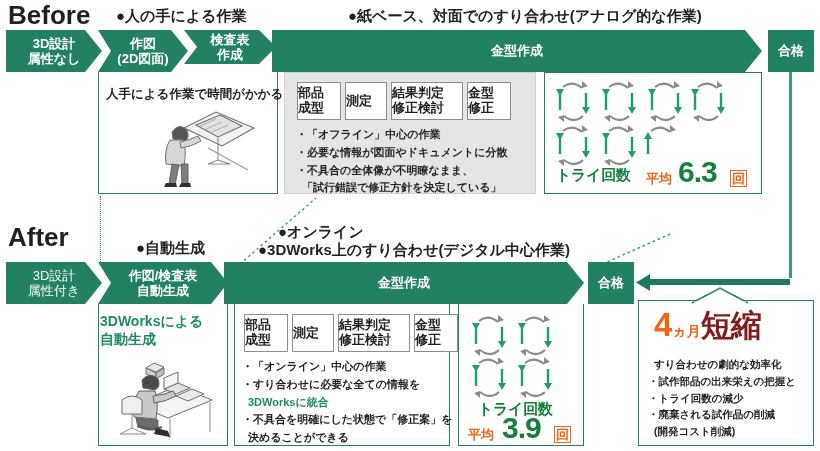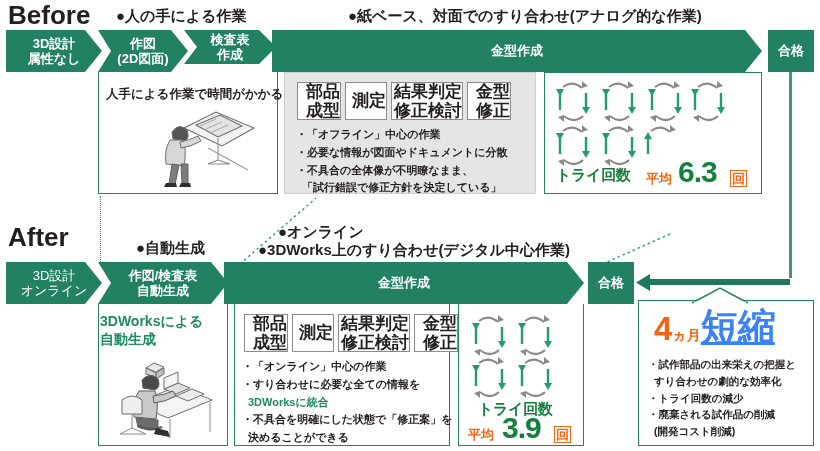--- a/index.html
+++ b/index.html
@@ -24,40 +24,40 @@
   .chev.plain{clip-path:none;}
   .chev.thin{font-weight:normal;}
   .chev span{display:block;}
   
   .panel-grey{background:#e5e5e5;border:1px solid #cfcfcf;box-sizing:border-box;}
   .panel-white{background:#ffffff;border:1.5px solid #228063;box-sizing:border-box;}
   .panel-top-green{background:#ffffff;border:1.5px solid #228063;border-top:none;box-sizing:border-box;}
   
   .chip{
     background:#fff;border:1.5px solid #8c8c8c;box-sizing:border-box;
-    display:flex;align-items:center;justify-content:flex-end;text-align:center;
-    font-size:17px;font-weight:bold;line-height:1.12;color:#231f20;
+    display:flex;align-items:center;justify-content:flex-start;text-align:center;
+    font-size:13px;font-weight:bold;line-height:1.12;color:#231f20;
   }
   .chip span{display:block;}
   
   .blist{font-size:11px;line-height:1.62;color:#231f20;font-weight:bold;}
   .blist div{white-space:nowrap;}
   .blist .ind{padding-left:6px;}
   .green-txt{color:#1f8a63;}
   
   .try-label{font-size:15px;font-weight:bold;color:#15803d;letter-spacing:-.3px;}
   .avg{font-size:13px;font-weight:bold;color:#ef6415;}
   .bignum{font-size:30px;font-weight:bold;color:#15803d;line-height:.9;letter-spacing:-1px;}
   .kai{font-size:13px;font-weight:bold;color:#ef6415;}
   
   .result-card{background:#fff;border:1.5px solid #228063;box-sizing:border-box;}
   .res-head{white-space:nowrap;}
   .res-4{font-size:33px;font-weight:bold;color:#ef6415;line-height:1;}
   .res-m{font-size:14px;font-weight:bold;color:#ef6415;}
-  .res-big{font-size:38px;font-weight:bold;color:#3b82f6;line-height:1;letter-spacing:-1px;text-decoration:underline;}
+  .res-big{font-size:31px;font-weight:bold;color:#7f1d1d;line-height:1;letter-spacing:-1px;}
   .res-list{font-size:10.5px;line-height:1.6;font-weight:bold;color:#231f20;}
   .res-list div{white-space:nowrap;}
   
   .vline{background:#3b9c7c;}
   .dotline-v{border-left:1.4px dotted #2f9c7c;}
   
   .cap{font-size:12.5px;font-weight:bold;color:#231f20;white-space:nowrap;}
   .cap-green{font-size:14px;font-weight:bold;color:#1f8a63;text-align:left;line-height:1.3;}
 </style>
 </head>
@@ -196,21 +196,21 @@
 <svg class="abs" style="left:238px;top:196px;" width="90" height="70" viewBox="0 0 90 70">
   <path d="M2 68 L78 2" stroke="#2f9c7c" stroke-width="1.4" fill="none" stroke-dasharray="2.5 3"></path>
 </svg>
 <svg class="abs" style="left:592px;top:232px;" width="80" height="40" viewBox="0 0 80 40">
   <path d="M78 2 L2 36" stroke="#2f9c7c" stroke-width="1.4" fill="none" stroke-dasharray="2.5 3"></path>
 </svg>
 
 <div class="abs chev tip thin" style="left:6px;top:262px;width:96px;height:42px;">
   <div>
     <span>3D設計</span>
-    <span>オンライン</span>
+    <span>属性付き</span>
   </div>
 </div>
 <div class="abs chev notch" style="left:98px;top:262px;width:130px;height:42px;">
   <div>
     <span>作図/検査表</span>
     <span>自動生成</span>
   </div>
 </div>
 <div class="abs chev tip" style="left:224px;top:262px;width:360px;height:42px;">
   <span>金型作成</span>
@@ -318,18 +318,18 @@
 <svg class="abs" style="left:690px;top:286px;" width="60" height="18" viewBox="0 0 60 18">
   <path d="M2 17 L30 2 L58 17" stroke="#228063" stroke-width="1.5" fill="#fff"></path>
   <path d="M4 17 L56 17" stroke="#fff" stroke-width="3"></path>
 </svg>
 
 <div class="abs res-head" style="left:654px;top:308px;">
   <span class="res-4">4</span><span class="res-m">ヵ月</span><span class="res-big">短縮</span>
 </div>
 
 <div class="abs res-list" style="left:648px;top:356px;width:164px;">
+  <div style="padding-left:6px">すり合わせの劇的な効率化</div>
   <div>・試作部品の出来栄えの把握と</div>
-  <div style="padding-left:6px">すり合わせの劇的な効率化</div>
   <div>・トライ回数の減少</div>
   <div>・廃棄される試作品の削減</div>
   <div style="padding-left:6px">(開発コスト削減)</div>
 </div>
 
 </body></html>

